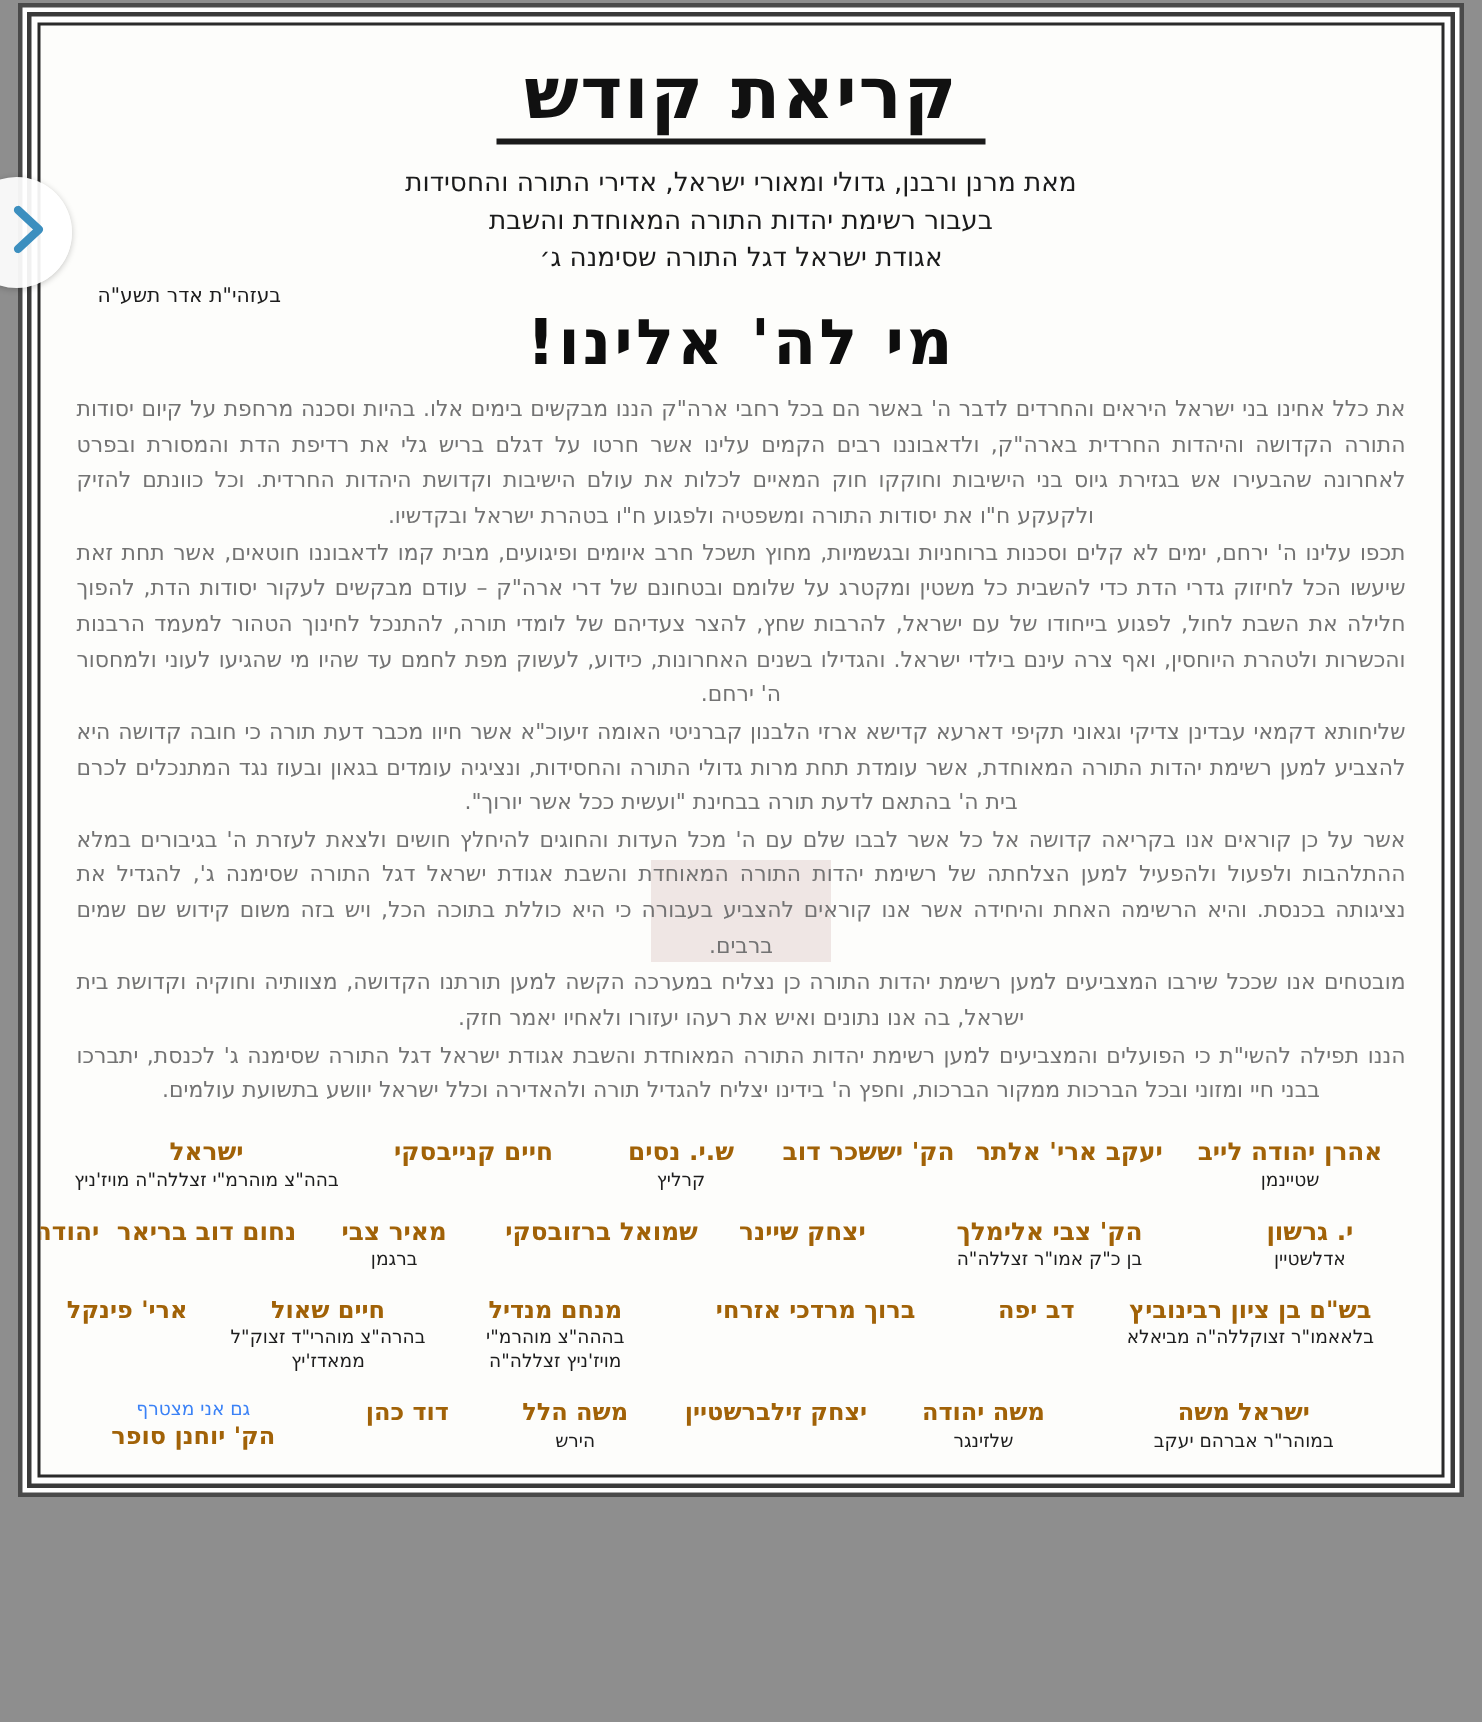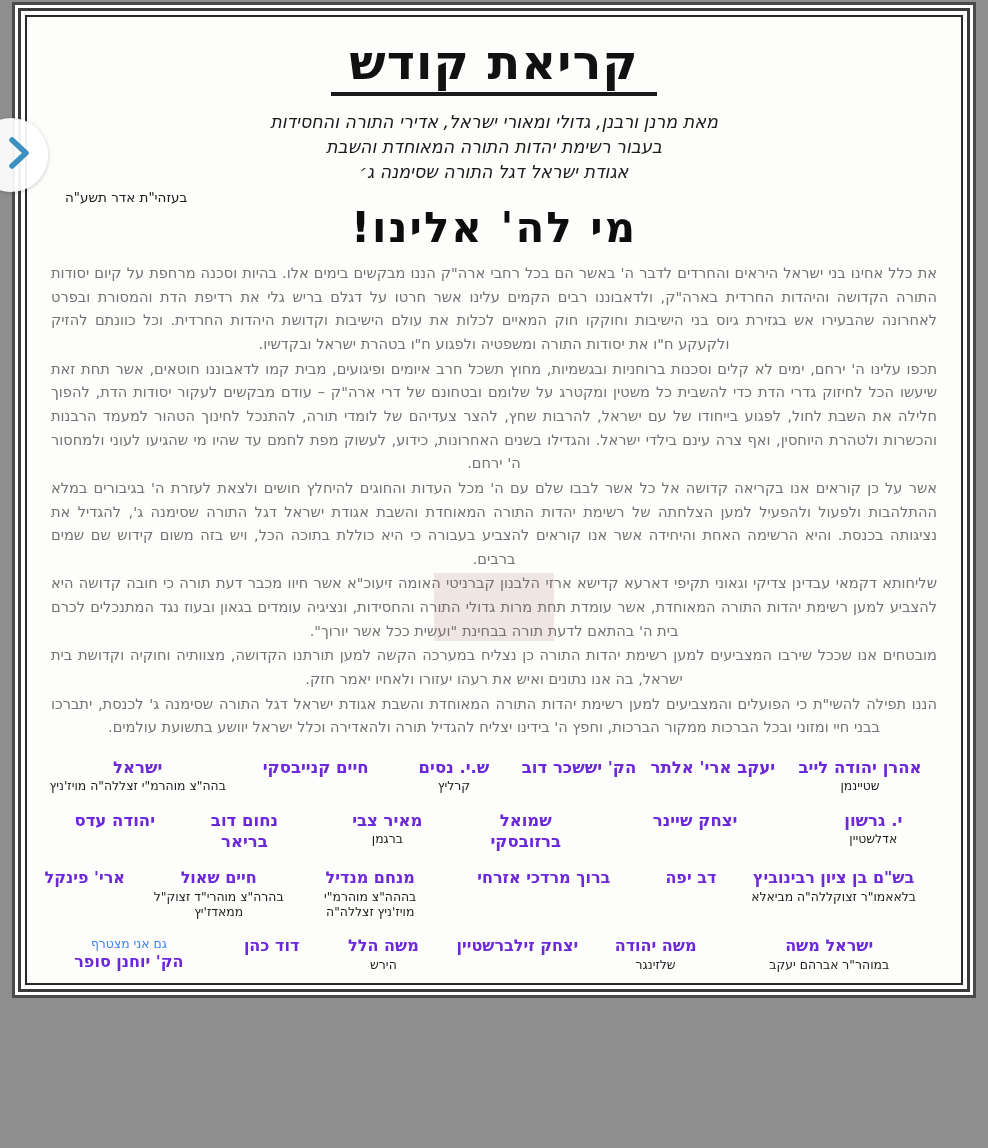--- a/index.html
+++ b/index.html
@@ -59,21 +59,21 @@
     border-bottom: 4px solid #1a1a1a;
     padding: 0 18px 5px 18px;
   }
   .masthead-sub {
     font-size: 17.5px;
     line-height: 1.42;
     color: #1b1b1b;
     margin-top: 14px;
     letter-spacing: 0;
   }
-  .masthead-sub div { white-space: nowrap; font-style: italic; }
+  .masthead-sub div { white-space: nowrap; }
 
   
   .date-row {
     position: relative;
     height: 20px;
     margin-top: 4px;
   }
   .date-line {
     position: absolute;
     left: 18px;
@@ -123,21 +123,21 @@
     padding: 0 6px;
   }
   .sig {
     flex: 1 1 auto;
     text-align: center;
     line-height: 1.28;
   }
   .sig .sig-name {
     font-weight: bold;
     font-size: 16.5px;
-    color: #6d28d9;
+    color: #a16207;
     display: block;
   }
   .sig .sig-desc {
     font-weight: normal;
     font-size: 12.4px;
     color: #1d1d1d;
     display: block;
   }
   .sig .sig-pre {
     font-weight: normal;
@@ -237,22 +237,22 @@
 
       <div class="date-row">
         <span class="date-line">בעזהי"ת אדר תשע"ה</span>
       </div>
 
       <div class="main-headline">מי לה' אלינו!</div>
 
       <div class="body-copy">
         <p>את כלל אחינו בני ישראל היראים והחרדים לדבר ה' באשר הם בכל רחבי ארה"ק הננו מבקשים בימים אלו. בהיות וסכנה מרחפת על קיום יסודות התורה הקדושה והיהדות החרדית בארה"ק, ולדאבוננו רבים הקמים עלינו אשר חרטו על דגלם בריש גלי את רדיפת הדת והמסורת ובפרט לאחרונה שהבעירו אש בגזירת גיוס בני הישיבות וחוקקו חוק המאיים לכלות את עולם הישיבות וקדושת היהדות החרדית. וכל כוונתם להזיק ולקעקע ח"ו את יסודות התורה ומשפטיה ולפגוע ח"ו בטהרת ישראל ובקדשיו.</p>
         <p>תכפו עלינו ה' ירחם, ימים לא קלים וסכנות ברוחניות ובגשמיות, מחוץ תשכל חרב איומים ופיגועים, מבית קמו לדאבוננו חוטאים, אשר תחת זאת שיעשו הכל לחיזוק גדרי הדת כדי להשבית כל משטין ומקטרג על שלומם ובטחונם של דרי ארה"ק – עודם מבקשים לעקור יסודות הדת, להפוך חלילה את השבת לחול, לפגוע בייחודו של עם ישראל, להרבות שחץ, להצר צעדיהם של לומדי תורה, להתנכל לחינוך הטהור למעמד הרבנות והכשרות ולטהרת היוחסין, ואף צרה עינם בילדי ישראל. והגדילו בשנים האחרונות, כידוע, לעשוק מפת לחמם עד שהיו מי שהגיעו לעוני ולמחסור ה' ירחם.</p>
+        <p>שליחותא דקמאי עבדינן צדיקי וגאוני תקיפי דארעא קדישא ארזי הלבנון קברניטי האומה זיעוכ"א אשר חיוו מכבר דעת תורה כי חובה קדושה היא להצביע למען רשימת יהדות התורה המאוחדת, אשר עומדת תחת מרות גדולי התורה והחסידות, ונציגיה עומדים בגאון ובעוז נגד המתנכלים לכרם בית ה' בהתאם לדעת תורה בבחינת "ועשית ככל אשר יורוך".</p>
         <p>אשר על כן קוראים אנו בקריאה קדושה אל כל אשר לבבו שלם עם ה' מכל העדות והחוגים להיחלץ חושים ולצאת לעזרת ה' בגיבורים במלא ההתלהבות ולפעול ולהפעיל למען הצלחתה של רשימת יהדות התורה המאוחדת והשבת אגודת ישראל דגל התורה שסימנה ג', להגדיל את נציגותה בכנסת. והיא הרשימה האחת והיחידה אשר אנו קוראים להצביע בעבורה כי היא כוללת בתוכה הכל, ויש בזה משום קידוש שם שמים ברבים.</p>
-        <p>שליחותא דקמאי עבדינן צדיקי וגאוני תקיפי דארעא קדישא ארזי הלבנון קברניטי האומה זיעוכ"א אשר חיוו מכבר דעת תורה כי חובה קדושה היא להצביע למען רשימת יהדות התורה המאוחדת, אשר עומדת תחת מרות גדולי התורה והחסידות, ונציגיה עומדים בגאון ובעוז נגד המתנכלים לכרם בית ה' בהתאם לדעת תורה בבחינת "ועשית ככל אשר יורוך".</p>
         <p>מובטחים אנו שככל שירבו המצביעים למען רשימת יהדות התורה כן נצליח במערכה הקשה למען תורתנו הקדושה, מצוותיה וחוקיה וקדושת בית ישראל, בה אנו נתונים ואיש את רעהו יעזורו ולאחיו יאמר חזק.</p>
         <p>הננו תפילה להשי"ת כי הפועלים והמצביעים למען רשימת יהדות התורה המאוחדת והשבת אגודת ישראל דגל התורה שסימנה ג' לכנסת, יתברכו בבני חיי ומזוני ובכל הברכות ממקור הברכות, וחפץ ה' בידינו יצליח להגדיל תורה ולהאדירה וכלל ישראל יוושע בתשועת עולמים.</p>
       </div>
 
       <div class="signatures">
         <div class="sig-row row-1">
             <div class="sig">
               <span class="sig-name">אהרן יהודה לייב</span>
               <span class="sig-desc">שטיינמן</span>
             </div>
@@ -271,20 +271,24 @@
             </div>
             <div class="sig">
               <span class="sig-name">ישראל</span>
               <span class="sig-desc">בהה"צ מוהרמ"י זצללה"ה מויז'ניץ</span>
             </div>
           </div>
         <div class="sig-row row-2">
             <div class="sig">
               <span class="sig-name">י. גרשון</span>
               <span class="sig-desc">אדלשטיין</span>
+            </div>
+            <div class="sig">
+              <span class="sig-name">הק' צבי אלימלך</span>
+              <span class="sig-desc">בן כ"ק אמו"ר זצללה"ה</span>
             </div>
             <div class="sig">
               <span class="sig-name">יצחק שיינר</span>
             </div>
             <div class="sig">
               <span class="sig-name">שמואל ברזובסקי</span>
             </div>
             <div class="sig">
               <span class="sig-name">מאיר צבי</span>
               <span class="sig-desc">ברגמן</span>

